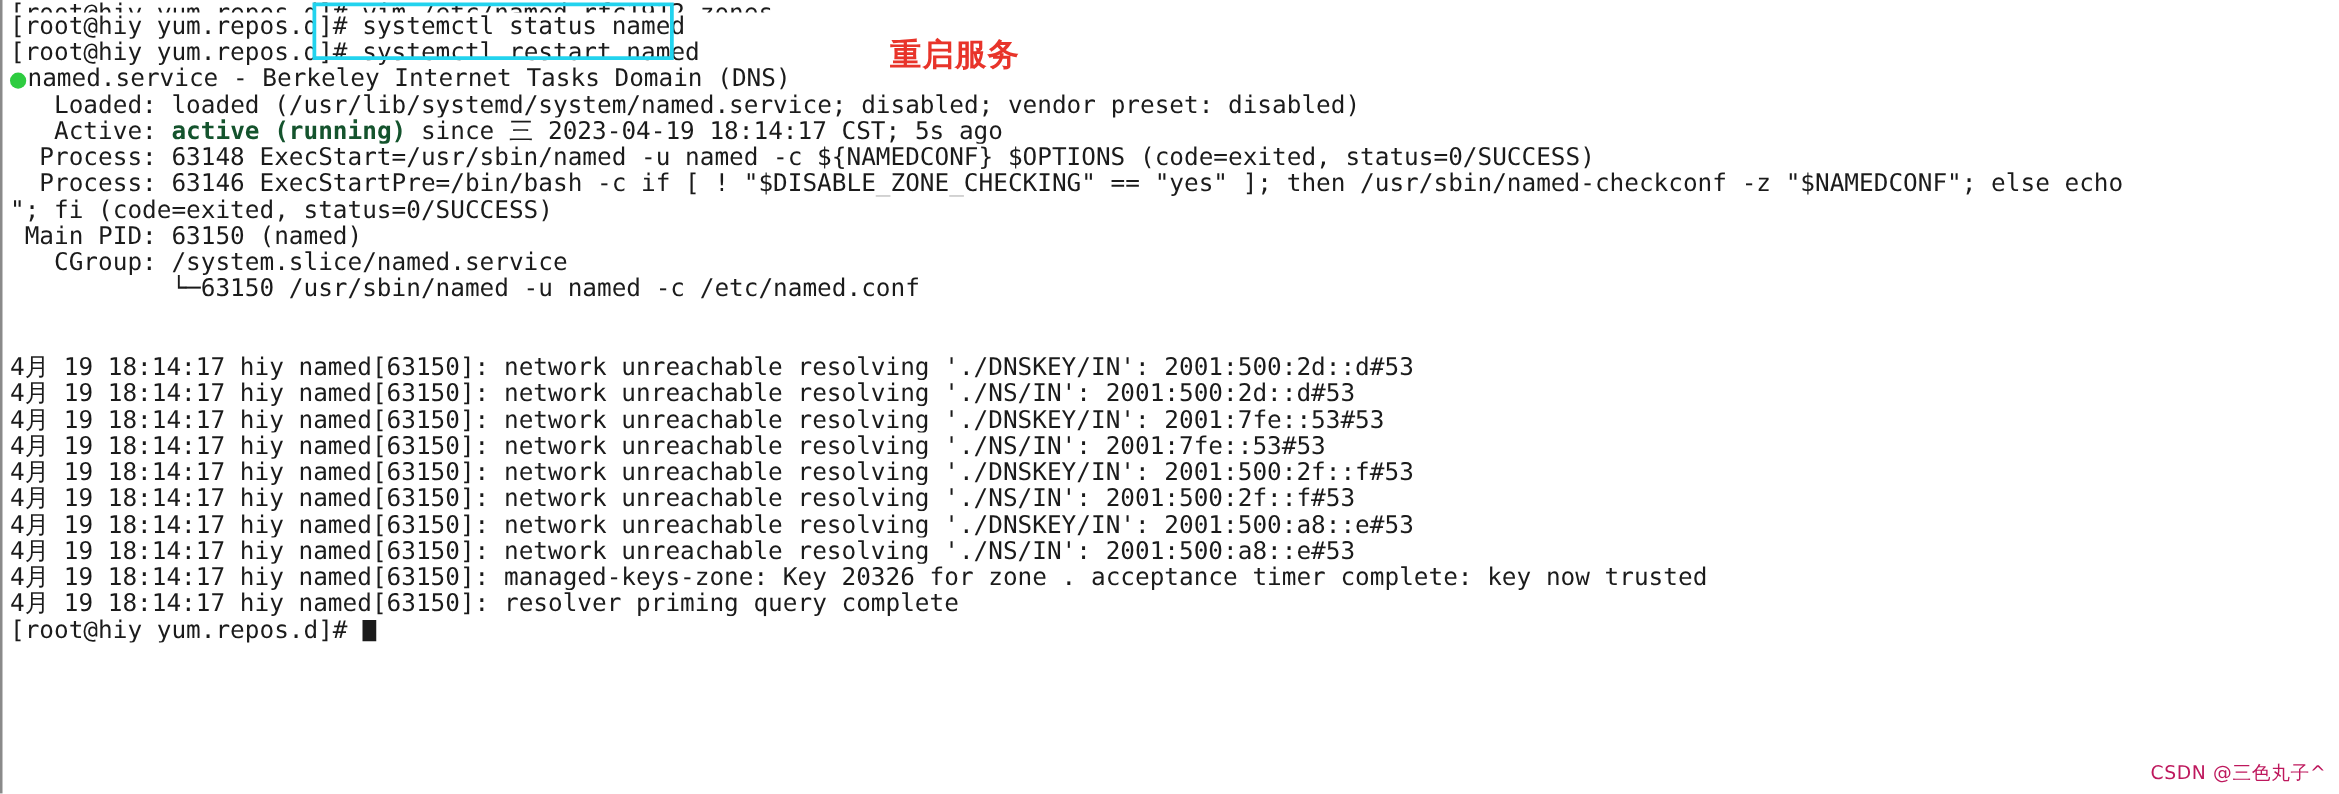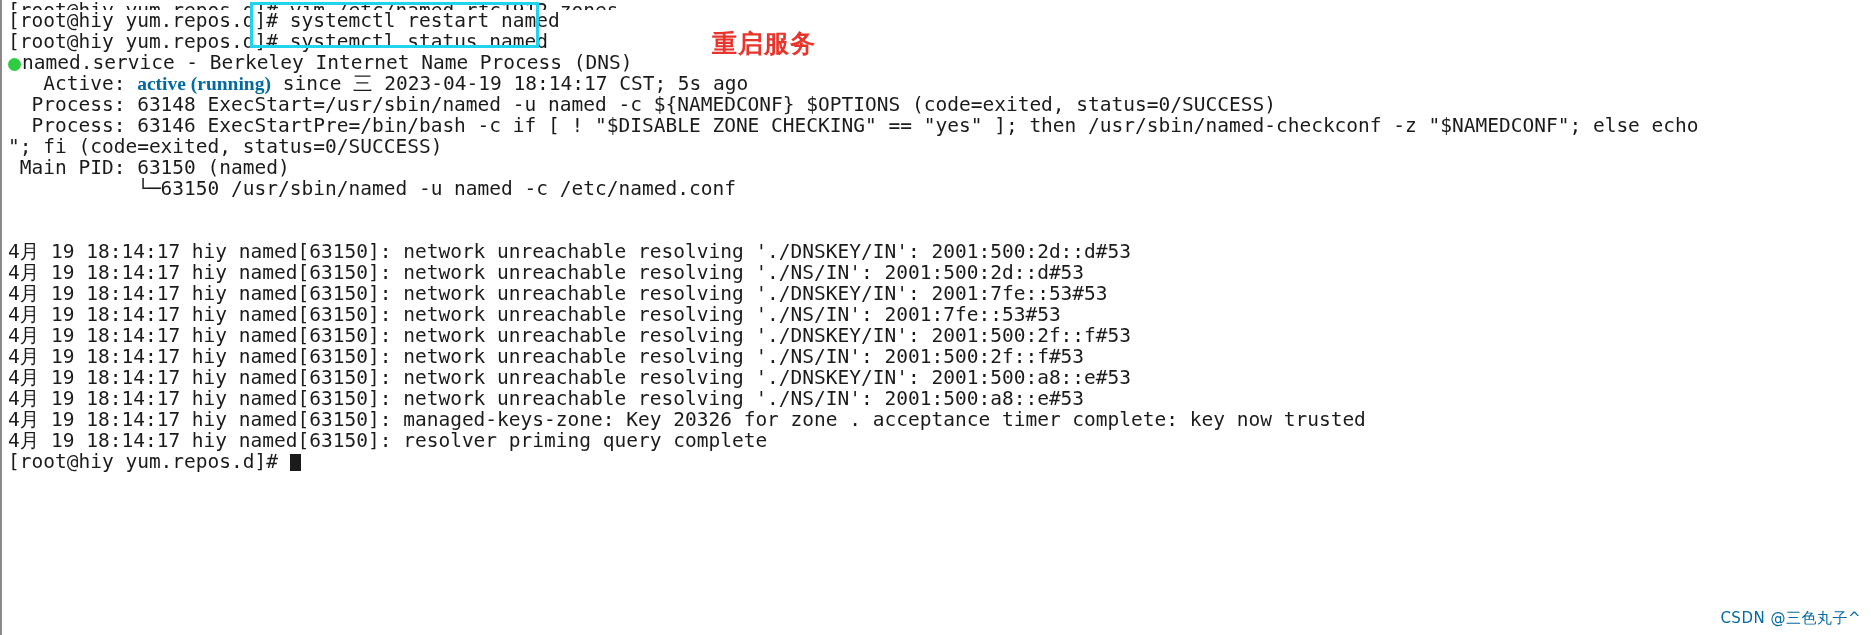--- a/index.html
+++ b/index.html
@@ -33,21 +33,21 @@
   .line {
     white-space: pre;
     height: 21px;
     overflow: hidden;
     position: relative;
     padding-left: 4px;
   }
   .line.clip-top {
     height: 10px;
   }
-  .green-bold { color: #0369a1; font-weight: bold; font-family: Liberation Serif, serif; }
+  .green-bold { color: #14532d; font-weight: bold; }
   .dot {
     display: inline-block;
     width: 13px;
     height: 13px;
     border-radius: 50%;
     background: #2ecc40;
     vertical-align: -2px;
     margin-right: 1px;
   }
   .blank { height: 21px; }
@@ -82,48 +82,50 @@
     width: 11px;
     height: 17px;
     background: #1b1b1b;
     vertical-align: -3px;
   }
 
   .watermark {
     position: absolute;
     right: 10px;
     bottom: 6px;
-    color: #0369a1;
+    color: #be185d;
     font-family: "DejaVu Sans", "Liberation Sans", sans-serif;
     font-size: 15px;
     letter-spacing: 0.5px;
   }
 </style>
 </head>
 <body>
 
 <div id="terminal">
   <div class="left-border"></div>
 
   <div class="line clip-top"><span>[root@hiy yum.repos.d]# vim /etc/named.rfc1912.zones</span></div>
 
+  <div class="line"><span>[root@hiy yum.repos.d]# </span><span>systemctl status named</span></div>
+
   <div class="line"><span>[root@hiy yum.repos.d]# </span><span>systemctl restart named</span></div>
 
-  <div class="line"><span>[root@hiy yum.repos.d]# </span><span>systemctl status named</span></div>
+  <div class="line"><span class="dot"></span><span>named.service - Berkeley Internet Tasks Domain (DNS)</span></div>
 
-  <div class="line"><span class="dot"></span><span>named.service - Berkeley Internet Name Process (DNS)</span></div>
-
+  <div class="line"><span>   Loaded: </span><span>loaded (/usr/lib/systemd/system/named.service; disabled; vendor preset: disabled)</span></div>
 
   <div class="line"><span>   Active: </span><span class="green-bold">active (running)</span><span> since 三 2023-04-19 18:14:17 CST; 5s ago</span></div>
 
   <div class="line">  Process: 63148 ExecStart=/usr/sbin/named -u named -c ${NAMEDCONF} $OPTIONS (code=exited, status=0/SUCCESS)</div>
   <div class="line">  Process: 63146 ExecStartPre=/bin/bash -c if [ ! "$DISABLE_ZONE_CHECKING" == "yes" ]; then /usr/sbin/named-checkconf -z "$NAMEDCONF"; else echo</div>
   <div class="line">"; fi (code=exited, status=0/SUCCESS)</div>
 
   <div class="line"> Main PID: 63150 (named)</div>
+  <div class="line">   CGroup: /system.slice/named.service</div>
   <div class="line">           └─63150 /usr/sbin/named -u named -c /etc/named.conf</div>
 
   <div class="blank"></div>
   <div class="blank"></div>
 
   <div class="line">4月 19 18:14:17 hiy named[63150]: network unreachable resolving './DNSKEY/IN': 2001:500:2d::d#53</div>
   <div class="line">4月 19 18:14:17 hiy named[63150]: network unreachable resolving './NS/IN': 2001:500:2d::d#53</div>
   <div class="line">4月 19 18:14:17 hiy named[63150]: network unreachable resolving './DNSKEY/IN': 2001:7fe::53#53</div>
   <div class="line">4月 19 18:14:17 hiy named[63150]: network unreachable resolving './NS/IN': 2001:7fe::53#53</div>
   <div class="line">4月 19 18:14:17 hiy named[63150]: network unreachable resolving './DNSKEY/IN': 2001:500:2f::f#53</div>

